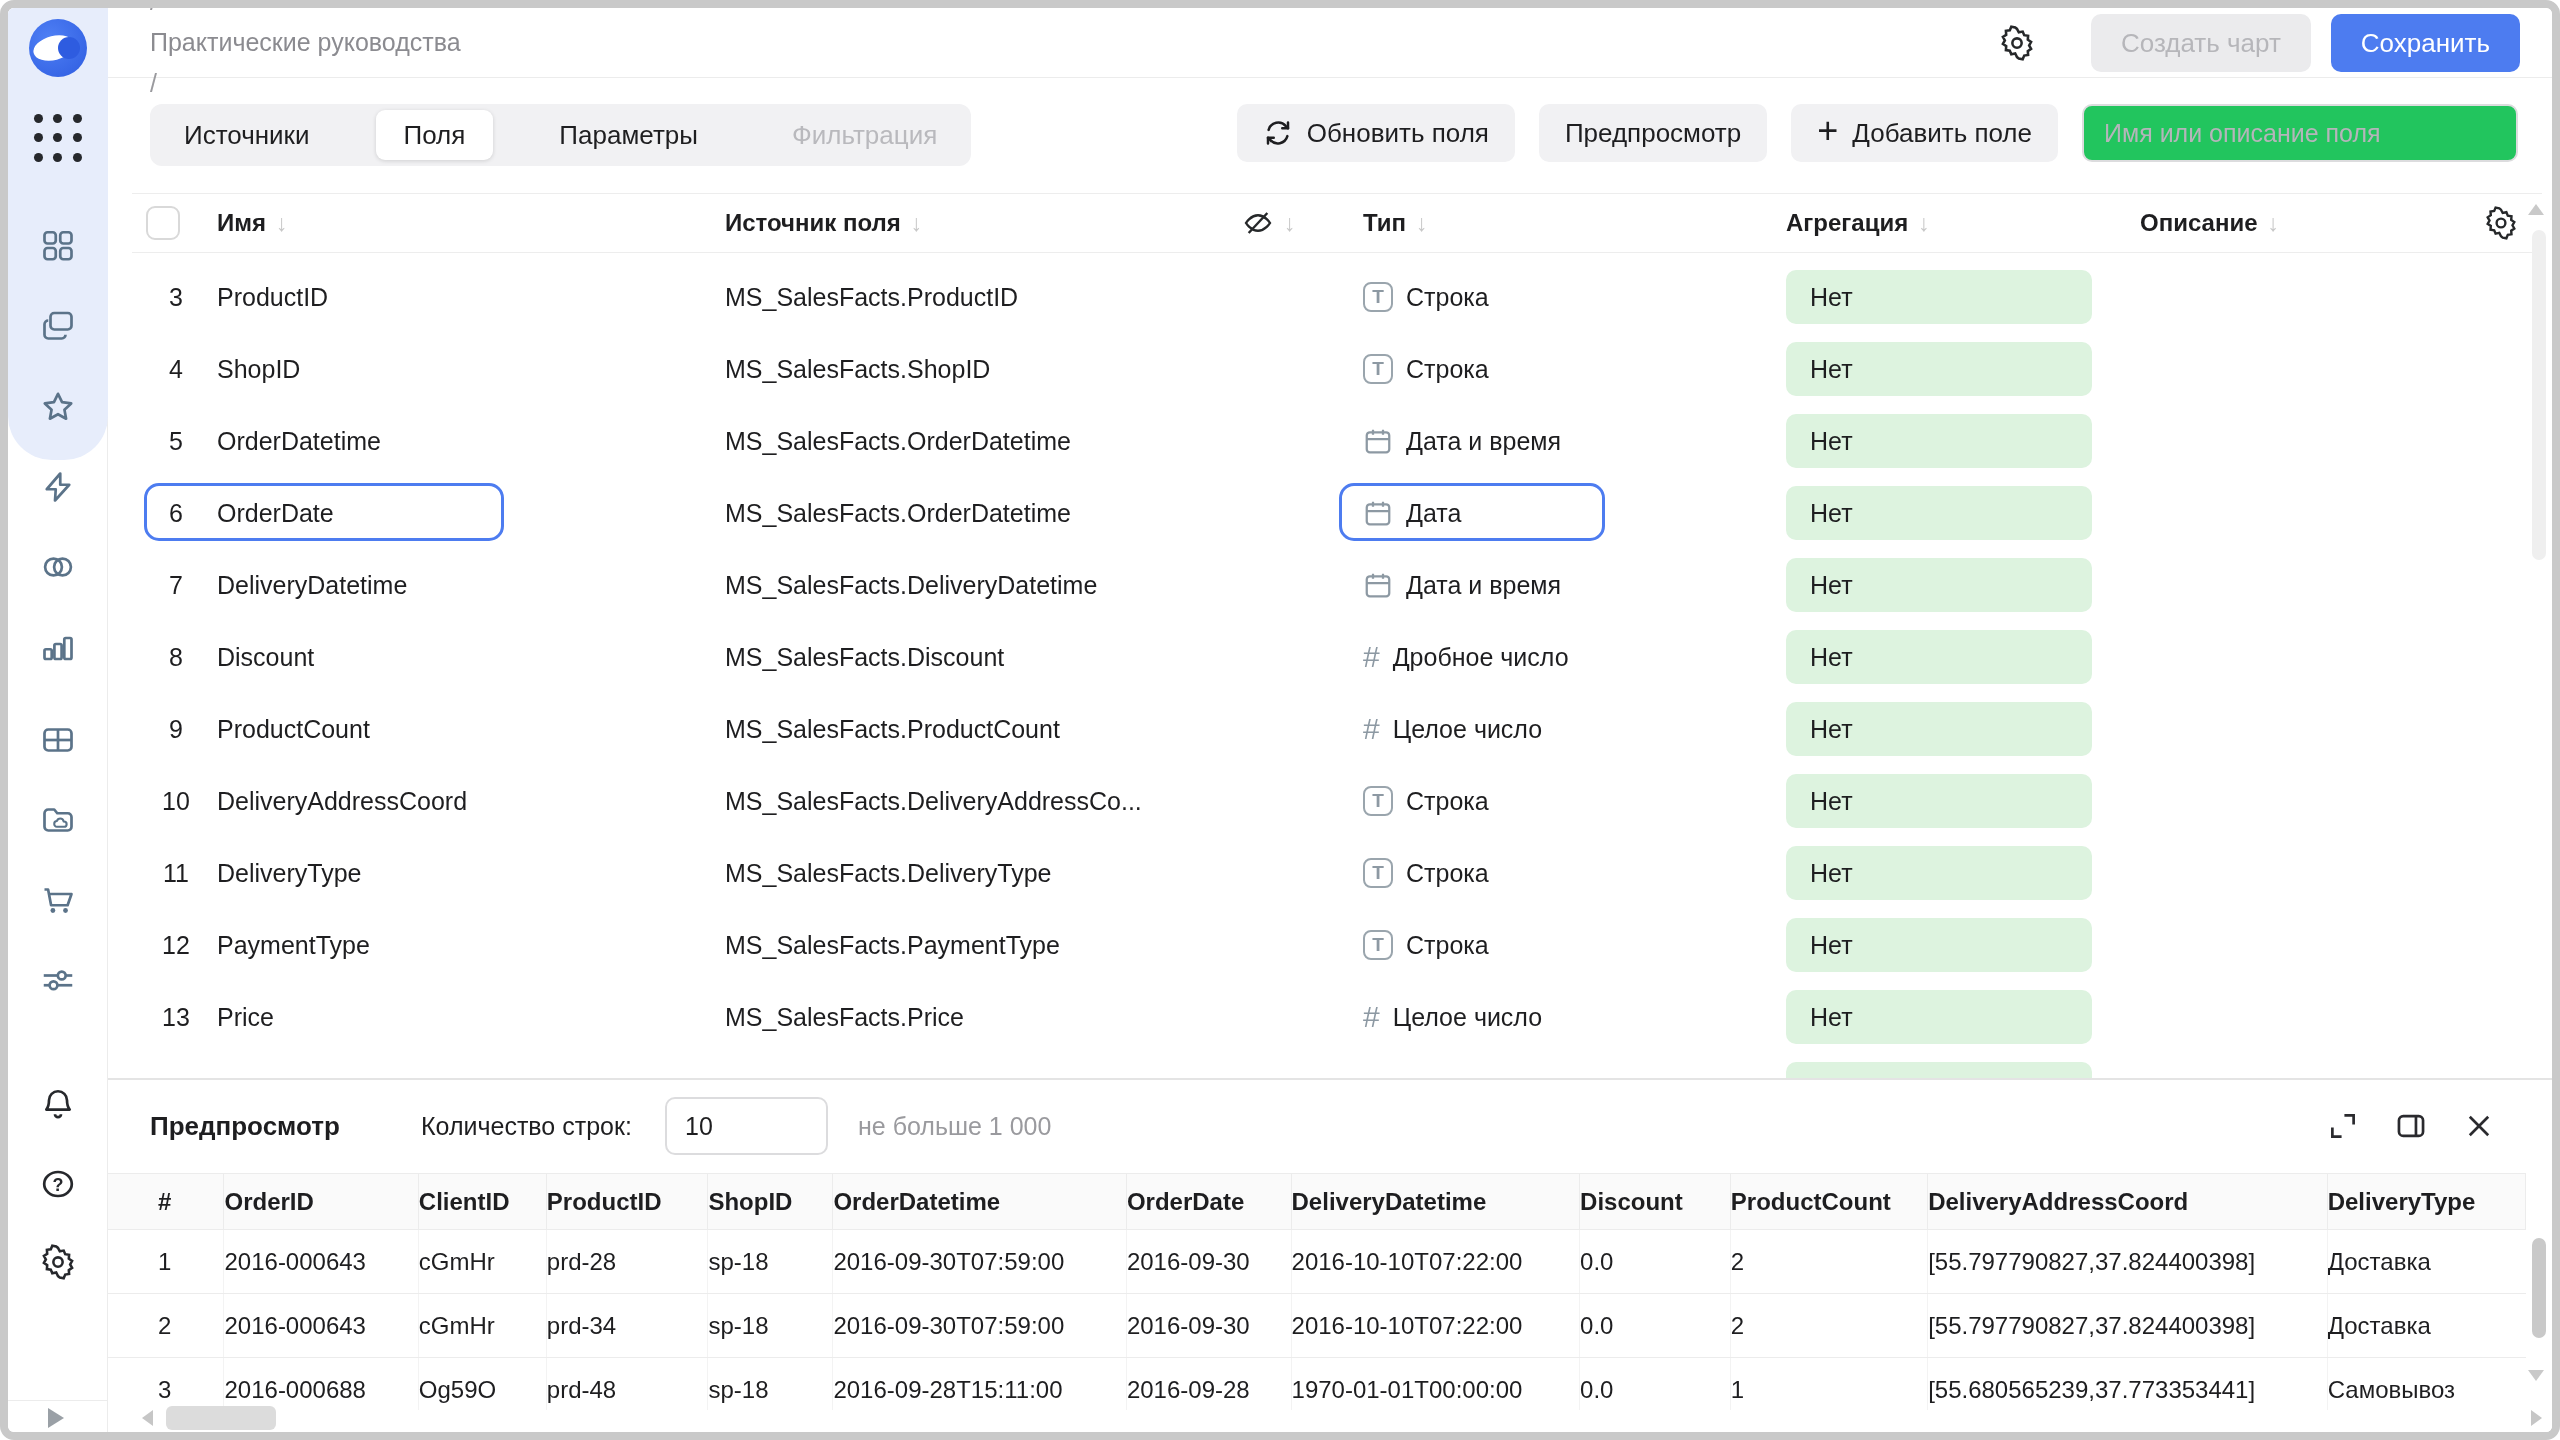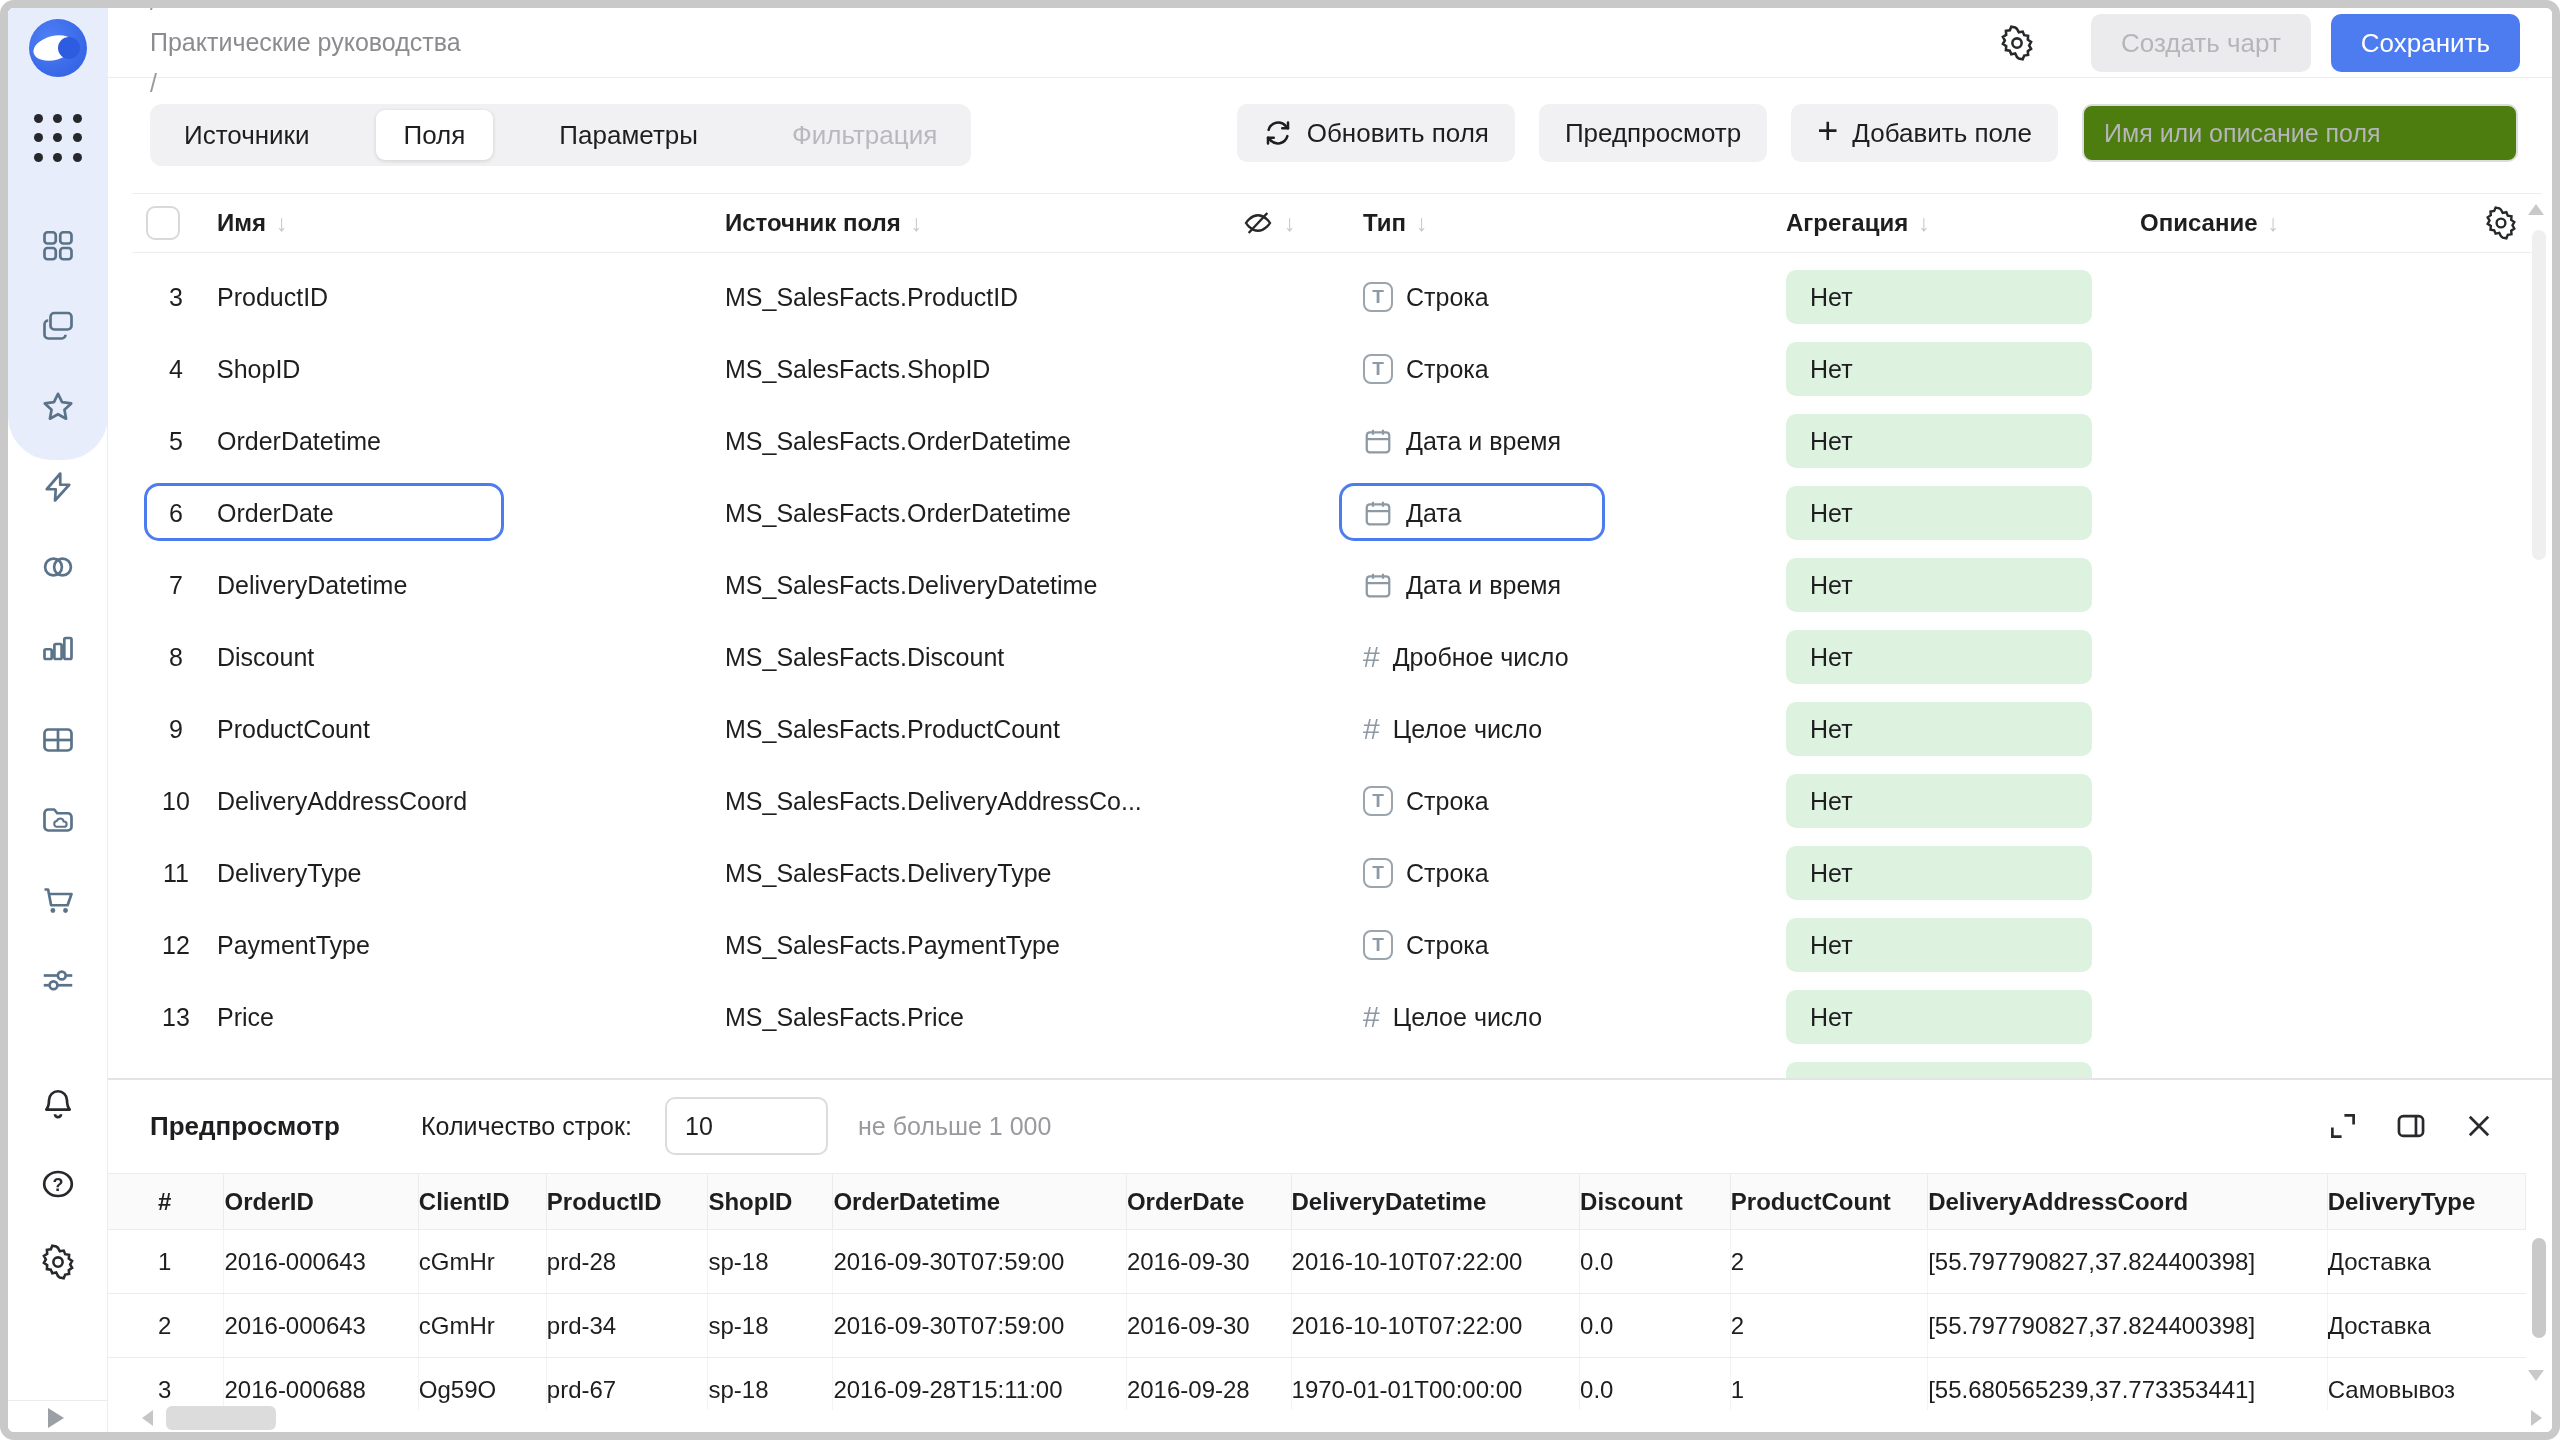--- a/index.html
+++ b/index.html
@@ -37,21 +37,21 @@
   
   .toolbar{position:absolute;left:0;right:0;top:70px;height:115px;}
   .tabs{position:absolute;left:42px;top:26px;height:62px;background:#f1f1f3;border-radius:12px;display:flex;align-items:center;padding:0 6px;gap:38px;}
   .tab{height:50px;display:flex;align-items:center;padding:0 28px;font-size:26px;color:#1e1e20;border-radius:9px;white-space:nowrap;}
   .tab.active{background:#fff;box-shadow:0 1px 4px rgba(0,0,0,.14);}
   .tab.disabled{color:#b9b9bd;}
   .tb-right{position:absolute;right:34px;top:26px;height:62px;display:flex;gap:24px;}
   .tbtn{height:58px;background:#f1f1f3;border-radius:10px;display:flex;align-items:center;gap:14px;padding:0 26px;font-size:26px;color:#1e1e20;white-space:nowrap;}
   .tbtn svg{width:30px;height:30px;}
   .plus{font-size:36px;line-height:30px;margin-top:-4px;}
-  .search{width:436px;height:58px;border:2px solid #dcdcde;border-radius:10px;background:#4d7c0f;font-size:25px;padding:0 20px;color:#1e1e20;outline:none;font-family:"Liberation Sans",sans-serif;}
+  .search{width:436px;height:58px;border:2px solid #dcdcde;border-radius:10px;background:#22c55e;font-size:25px;padding:0 20px;color:#1e1e20;outline:none;font-family:"Liberation Sans",sans-serif;}
   .search::placeholder{color:#b5b5ba;}
 
   
   .fhead{position:absolute;left:24px;right:10px;top:185px;height:60px;border-top:1px solid #ededed;border-bottom:1px solid #ededed;}
   .fh{position:absolute;top:0;height:100%;display:flex;align-items:center;gap:10px;font-size:24px;font-weight:bold;color:#1e1e20;}
   .arrow{color:#c8c8c8;font-size:23px;font-weight:normal;}
   .cb{width:34px;height:34px;border:2px solid #d9d9d9;border-radius:9px;background:#fff;}
   .fh svg{width:32px;height:32px;color:#26282a;}
   .fh .colgear{color:#26282a;width:34px;height:34px;}
 
@@ -518,21 +518,21 @@
             <div class="pc pc7">2016-10-10T07:22:00</div>
             <div class="pc pc8">0.0</div>
             <div class="pc pc9">2</div>
             <div class="pc pc10">[55.797790827,37.824400398]</div>
             <div class="pc pc11">Доставка</div>
           </div>
           <div class="prow">
             <div class="pc pc0">3</div>
             <div class="pc pc1">2016-000688</div>
             <div class="pc pc2">Og59O</div>
-            <div class="pc pc3">prd-67</div>
+            <div class="pc pc3">prd-48</div>
             <div class="pc pc4">sp-18</div>
             <div class="pc pc5">2016-09-28T15:11:00</div>
             <div class="pc pc6">2016-09-28</div>
             <div class="pc pc7">1970-01-01T00:00:00</div>
             <div class="pc pc8">0.0</div>
             <div class="pc pc9">1</div>
             <div class="pc pc10">[55.680565239,37.773353441]</div>
             <div class="pc pc11">Самовывоз</div>
           </div>
         </div>

